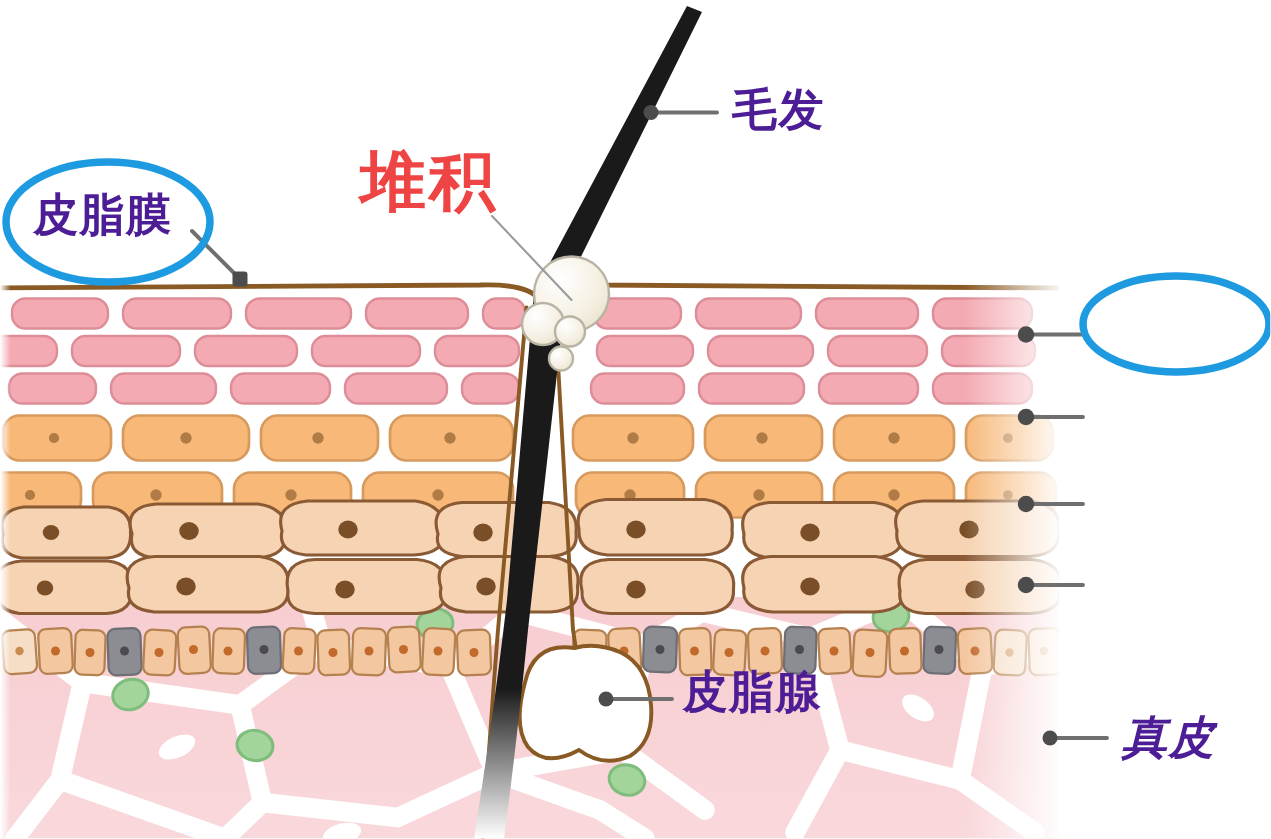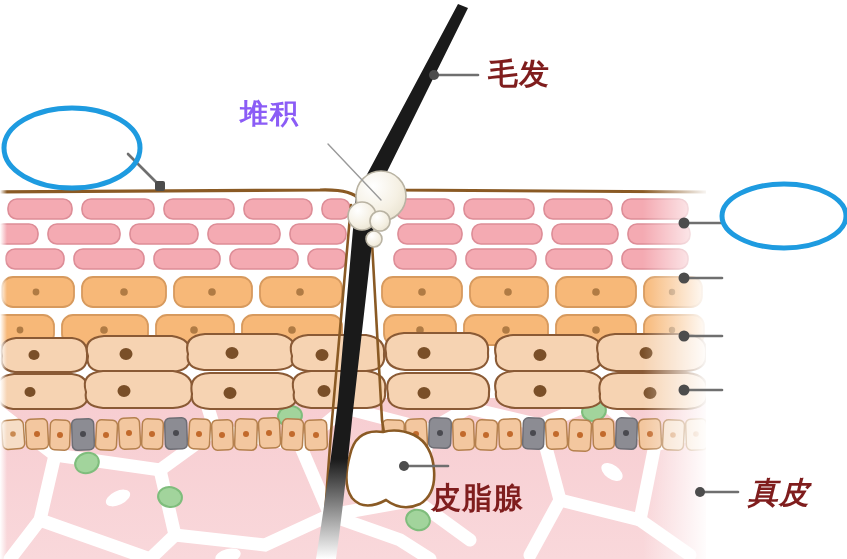--- a/index.html
+++ b/index.html
@@ -2,22 +2,22 @@
 <html><head>
 <meta charset="utf-8">
 <style>
   html,body{margin:0;padding:0;background:#ffffff;}
   body{width:847px;height:559px;overflow:hidden;
        font-family:"DejaVu Sans","Liberation Sans",sans-serif;}
   #stage{position:relative;width:847px;height:559px;background:#fff;}
   #stage svg{position:absolute;left:0;top:0;}
   .lbl{position:absolute;white-space:nowrap;line-height:1;
        font-family:"DejaVu Sans","Liberation Sans",sans-serif;}
-  .lbl-dark{color:#7f1d1d;font-size:30px;font-weight:700;letter-spacing:1px;}
-  .lbl-blue-big{color:#8b5cf6;font-size:28px;font-weight:700;letter-spacing:2px;}
+  .lbl-dark{color:#4c1d95;font-size:30px;font-weight:700;letter-spacing:1px;}
+  .lbl-blue-big{color:#ef4444;font-size:44px;font-weight:700;letter-spacing:2px;}
 </style>
 </head>
 <body>
 
 <div id="stage">
 
   <svg width="847" height="559" viewBox="0 0 847 559">
     <defs>
 
       <linearGradient id="fadeRight" x1="0" y1="0" x2="1" y2="0">
@@ -346,18 +346,19 @@
         <line x1="328" y1="144" x2="381" y2="200" stroke="#9a9a9a" stroke-width="1.4"></line>
       </g>
     </g>
 
     <g fill="none" stroke="#1E9BE0" stroke-width="5">
       <ellipse cx="72" cy="148" rx="68" ry="40"></ellipse>
       <ellipse cx="784" cy="216" rx="62" ry="32"></ellipse>
     </g>
   </svg>
 
+  <div class="lbl lbl-dark" style="left:22px;  top:129px;">皮脂膜</div>
   <div class="lbl lbl-blue-big" style="left:240px; top:100px;">堆积</div>
   <div class="lbl lbl-dark" style="left:488px; top:59px;">毛发</div>
-  <div class="lbl lbl-dark" style="left:431px; top:447px;margin-top:36px;">皮脂腺</div>
+  <div class="lbl lbl-dark" style="left:455px; top:447px;">皮脂腺</div>
   <div class="lbl lbl-dark" style="left:748px; top:478px;font-style:italic;">真皮</div>
 
 </div>
 
 </body></html>

